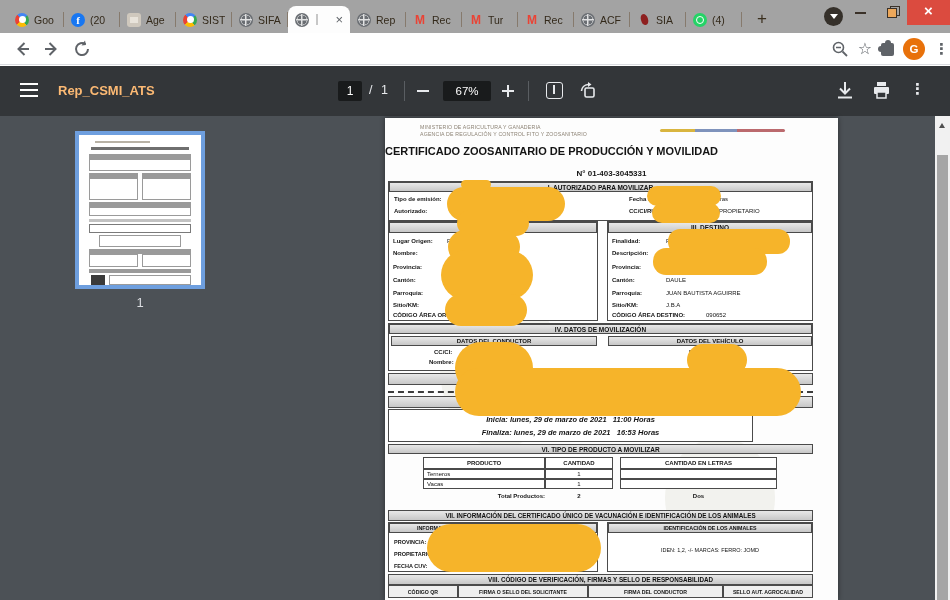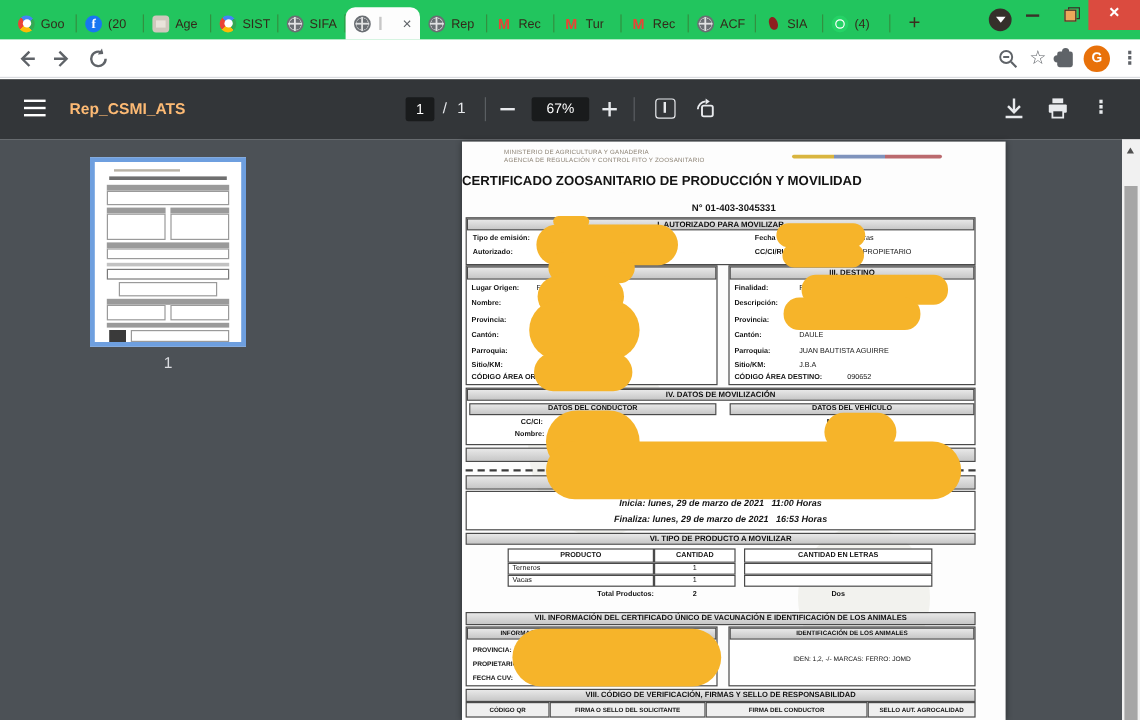--- a/index.html
+++ b/index.html
@@ -1,20 +1,20 @@
 <!DOCTYPE html>
 <html><head>
 <meta charset="utf-8">
 <style>
   * { margin:0; padding:0; box-sizing:border-box; }
   html,body { width:950px; height:600px; overflow:hidden; }
   body { font-family:"Liberation Sans","DejaVu Sans",sans-serif; position:relative; background:#fff; }
 
   
-  .tabstrip { position:absolute; left:0; top:0; width:950px; height:33px; background:#22c55e; }
+  .tabstrip { position:absolute; left:0; top:0; width:950px; height:33px; background:#a3a3a3; }
   .tabs { position:absolute; left:8px; top:6px; height:27px; display:flex; }
   .tab { width:56px; height:27px; display:flex; align-items:center; gap:5px; padding:0 7px; position:relative; cursor:pointer; }
   .tab:not(.active)::after { content:""; position:absolute; right:0; top:6px; width:1px; height:15px; background:rgba(80,45,10,.35); }
   .tab .tlabel { font-size:10.5px; color:#33291a; white-space:nowrap; overflow:hidden; max-width:24px; }
   .tab.active { width:62px; background:#FDFDFD; border-radius:8px 8px 0 0; }
   .tab.active .tstub { width:2px; height:11px; background:#c7c7c7; margin-left:2px; }
   .tab-close { margin-left:auto; font-size:13px; color:#5f6368; line-height:1; }
   .fav { width:14px; height:14px; flex-shrink:0; position:relative; border-radius:50%; }
   .fav-google { background:conic-gradient(from -40deg,#4285F4 0 90deg,#34A853 90deg 180deg,#FBBC05 180deg 270deg,#EA4335 270deg 360deg); }
   .fav-google::after { content:""; position:absolute; inset:3.5px; background:#fff; border-radius:50%; }
@@ -337,21 +337,21 @@
       <span class="fl" style="left:40px;top:35px">Nombre:</span>
       <span class="fv" style="left:82px;top:35px">CE</span>
       <span class="fl" style="left:300px;top:25px">Medio Transpor</span>
       <span class="fl" style="left:315px;top:35px">Pla</span>
     </div>
 
     <div class="gbar" style="left:3px;top:255px;width:425px;height:12px"></div>
     <div class="dash"></div>
     <div class="gbar" style="left:3px;top:278px;width:425px;height:12px"></div>
 
-    <div class="bx" style="left:3px;top:291px;width:425px;height:33px">
+    <div class="bx" style="left:3px;top:291px;width:365px;height:33px">
       <div class="vigline" style="top:5px">Inicia: lunes, 29 de marzo de 2021   11:00 Horas</div>
       <div class="vigline" style="top:18px">Finaliza: lunes, 29 de marzo de 2021   16:53 Horas</div>
     </div>
 
     <div class="gbar" style="left:3px;top:326px;width:425px;height:10px;font-size:6.5px;line-height:9px">VI. TIPO DE PRODUCTO A MOVILIZAR</div>
     <div class="tcell tch" style="left:38px;top:339px;width:122px;height:12px">PRODUCTO</div>
     <div class="tcell tch" style="left:160px;top:339px;width:68px;height:12px">CANTIDAD</div>
     <div class="tcell tch" style="left:235px;top:339px;width:157px;height:12px">CANTIDAD EN LETRAS</div>
     <div class="tcell" style="left:38px;top:351px;width:122px;height:10px;padding-left:3px;line-height:9px">Terneros</div>
     <div class="tcell" style="left:160px;top:351px;width:68px;height:10px;text-align:center;line-height:9px">1</div>

